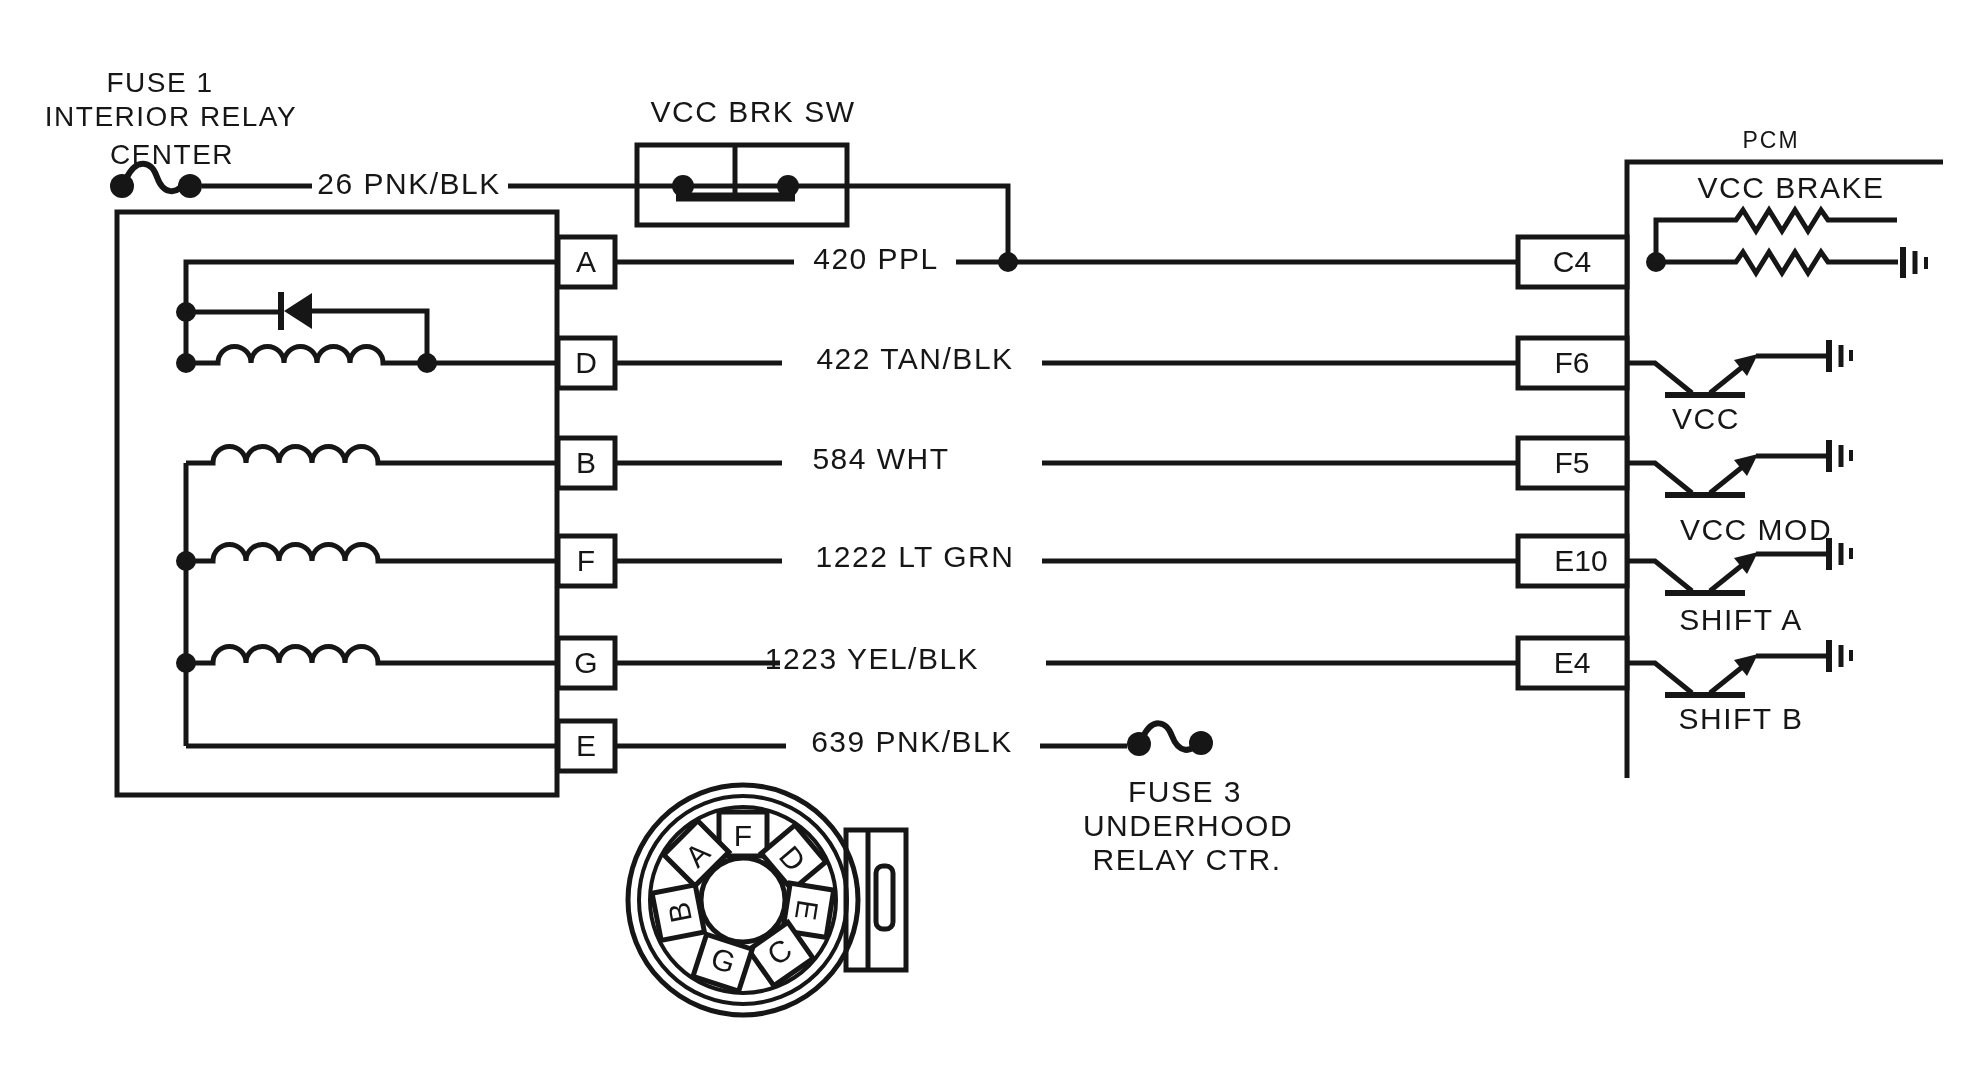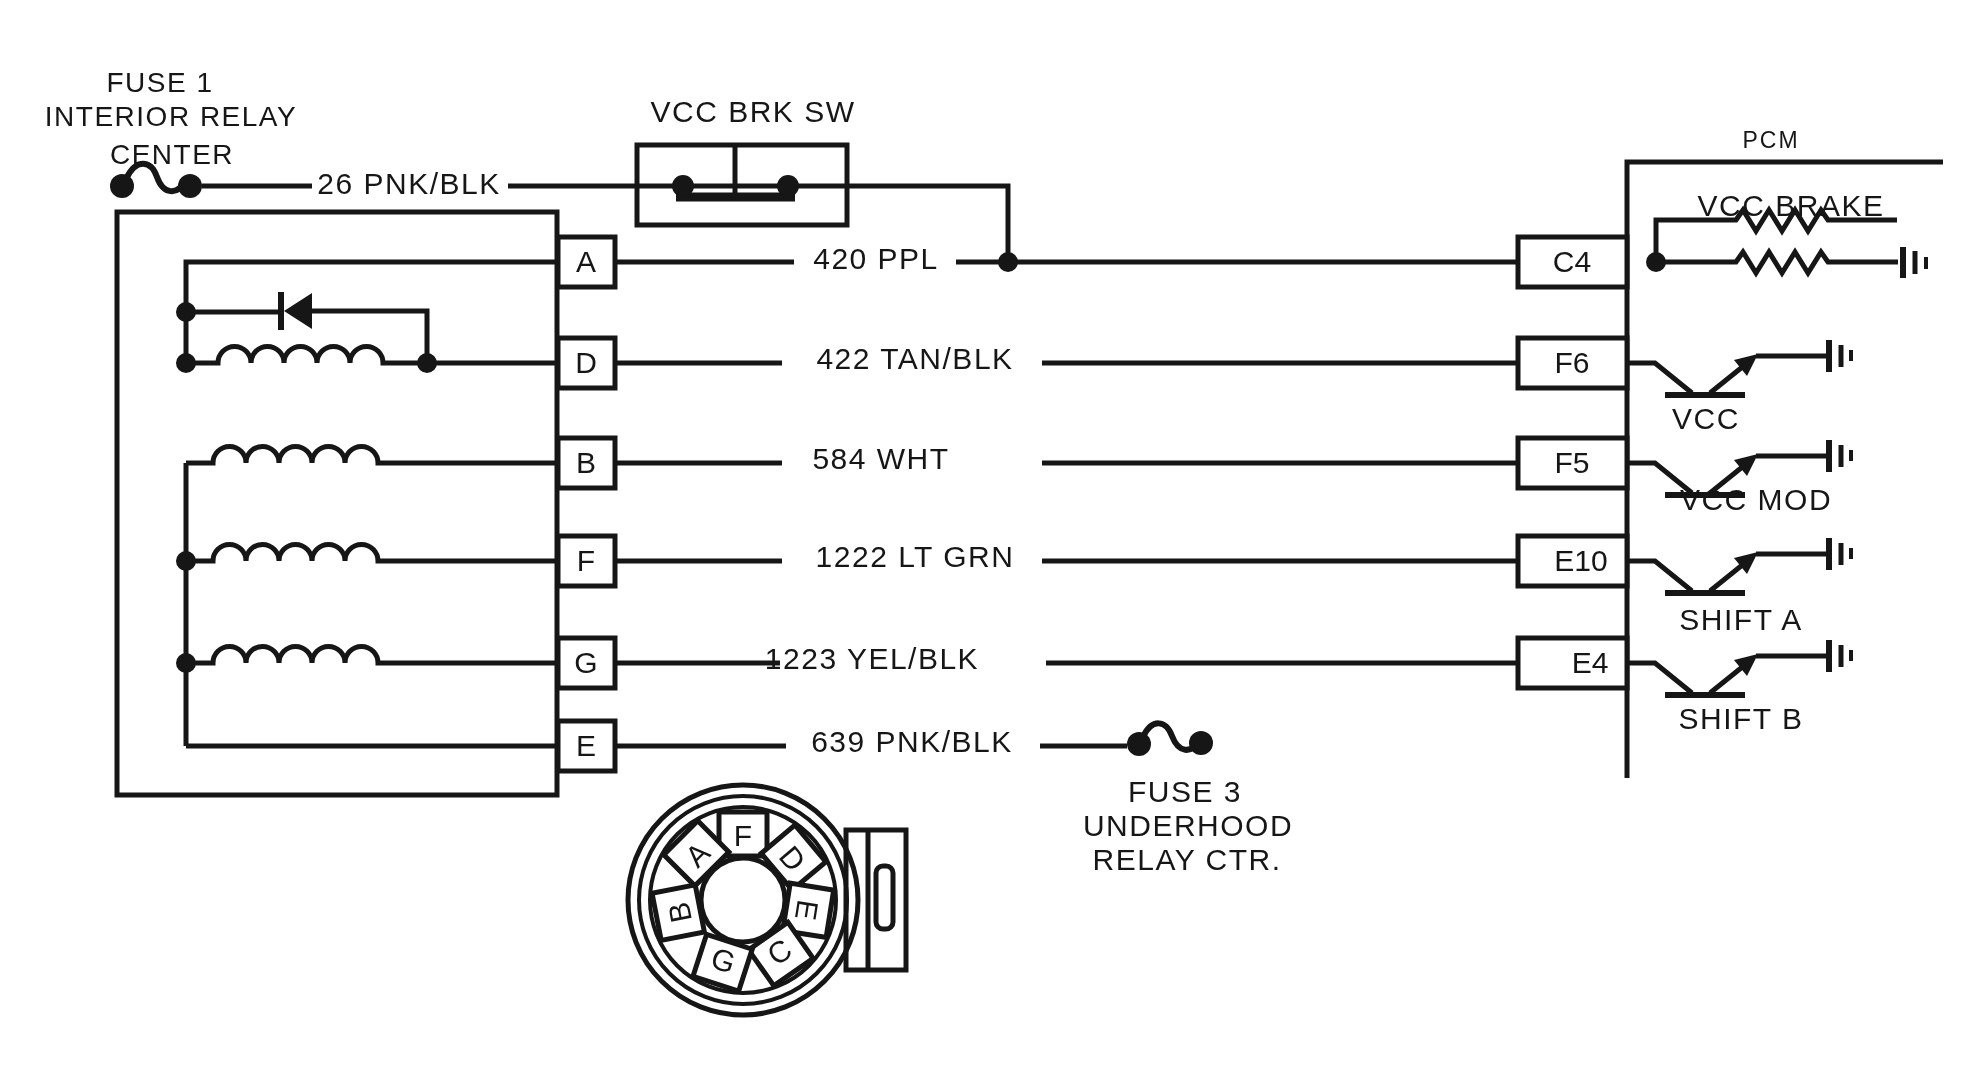--- a/index.html
+++ b/index.html
@@ -221,36 +221,36 @@
   <div class="lbl" style="left:753px;top:112px;">VCC BRK SW</div>
 
   <div class="lbl" style="left:876px;top:259px;">420 PPL</div>
   <div class="lbl" style="left:915px;top:359px;">422 TAN/BLK</div>
   <div class="lbl" style="left:881px;top:459px;">584 WHT</div>
   <div class="lbl" style="left:915px;top:557px;">1222 LT GRN</div>
   <div class="lbl" style="left:872px;top:659px;">1223 YEL/BLK</div>
   <div class="lbl" style="left:912px;top:742px;">639 PNK/BLK</div>
 
   <div class="lbl big" style="left:1771px;top:140px;">PCM</div>
-  <div class="lbl" style="left:1791px;top:206px;">VCC BRAKE</div>
+  <div class="lbl" style="left:1791px;top:188px;">VCC BRAKE</div>
   <div class="lbl" style="left:1706px;top:419px;">VCC</div>
-  <div class="lbl" style="left:1756px;top:500px;text-align:right;">VCC MOD</div>
+  <div class="lbl" style="left:1756px;top:530px;text-align:right;">VCC MOD</div>
   <div class="lbl" style="left:1741px;top:620px;">SHIFT A</div>
   <div class="lbl" style="left:1741px;top:719px;">SHIFT B</div>
 
   <div class="lbl" style="left:1185px;top:792px;">FUSE 3</div>
   <div class="lbl" style="left:1188px;top:826px;">UNDERHOOD</div>
   <div class="lbl" style="left:1187px;top:860px;">RELAY CTR.</div>
 
   <div class="pinbox-letter" style="left:586px;top:262px;">A</div>
   <div class="pinbox-letter" style="left:586px;top:363px;">D</div>
   <div class="pinbox-letter" style="left:586px;top:463px;">B</div>
   <div class="pinbox-letter" style="left:586px;top:561px;">F</div>
   <div class="pinbox-letter" style="left:586px;top:663px;">G</div>
   <div class="pinbox-letter" style="left:586px;top:746px;">E</div>
 
   <div class="pinbox-letter" style="left:1572px;top:262px;">C4</div>
   <div class="pinbox-letter" style="left:1572px;top:363px;">F6</div>
   <div class="pinbox-letter" style="left:1572px;top:463px;">F5</div>
   <div class="pinbox-letter" style="left:1581px;top:561px;">E10</div>
-  <div class="pinbox-letter" style="left:1572px;top:663px;margin-left:18px;">E4</div>
+  <div class="pinbox-letter" style="left:1572px;top:663px;">E4</div>
 
 </div>
 
 </body></html>

